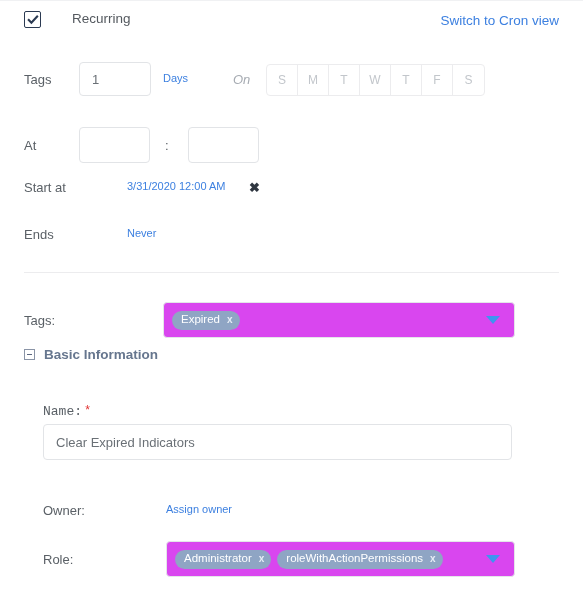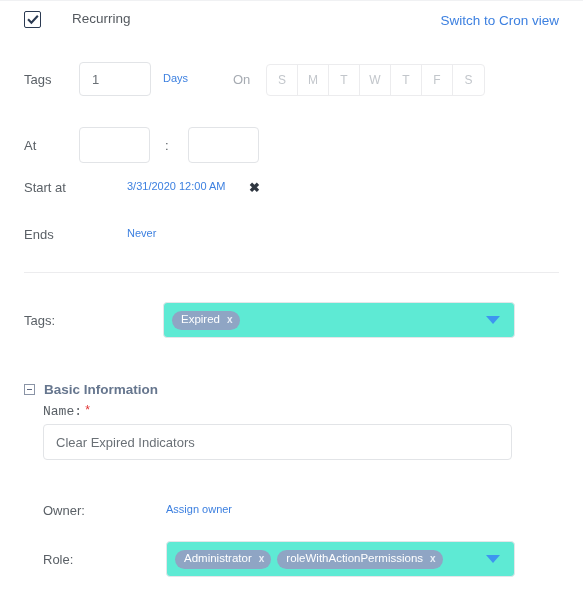--- a/index.html
+++ b/index.html
@@ -76,20 +76,21 @@
     width: 583px;
   }
   .lbl {
     position: absolute;
     font-size: 13px;
     color: #5a6066;
     white-space: nowrap;
   }
   .lbl-muted {
     color: #a6abb2;
+    font-style: italic;
   }
   .link {
     color: #3d80e0;
     cursor: pointer;
     font-size: 11px;
     white-space: nowrap;
   }
 
   
   .txtbox {
@@ -148,21 +149,21 @@
     height: 1px;
     background: #ececee;
   }
 
   
   .multiselect {
     position: absolute;
     box-sizing: border-box;
     border: 1px solid #e4e6e9;
     border-radius: 4px;
-    background: #5eead4;
+    background: #d946ef;
     display: flex;
     align-items: center;
     padding: 0 8px;
   }
   .pill {
     display: inline-flex;
     align-items: center;
     background: #8fa5c4;
     color: #ffffff;
     border-radius: 11px;
@@ -304,21 +305,21 @@
 
   <div class="multiselect" style="left:163px; top:0px; width:352px; height:36px;">
     <span class="pill">
       <span>Expired</span>
       <span class="pill-x">x</span>
     </span>
     <span class="caret"></span>
   </div>
 </div>
 
-<div class="section-head" style="top:382px;">
+<div class="section-head" style="top:347px;">
   <span class="collapse-box"></span>
   <span class="section-title">Basic Information</span>
 </div>
 
 <div class="row" style="top:404px; height:55px;">
   <span class="field-label" style="left:43px; top:0px;">
     <span>Name:</span><span class="req-star">*</span>
   </span>
   <input class="txtbox" style="left: 43px; top: 20px; width: 469px; height: 36px;" value="Clear Expired Indicators">
 </div>

